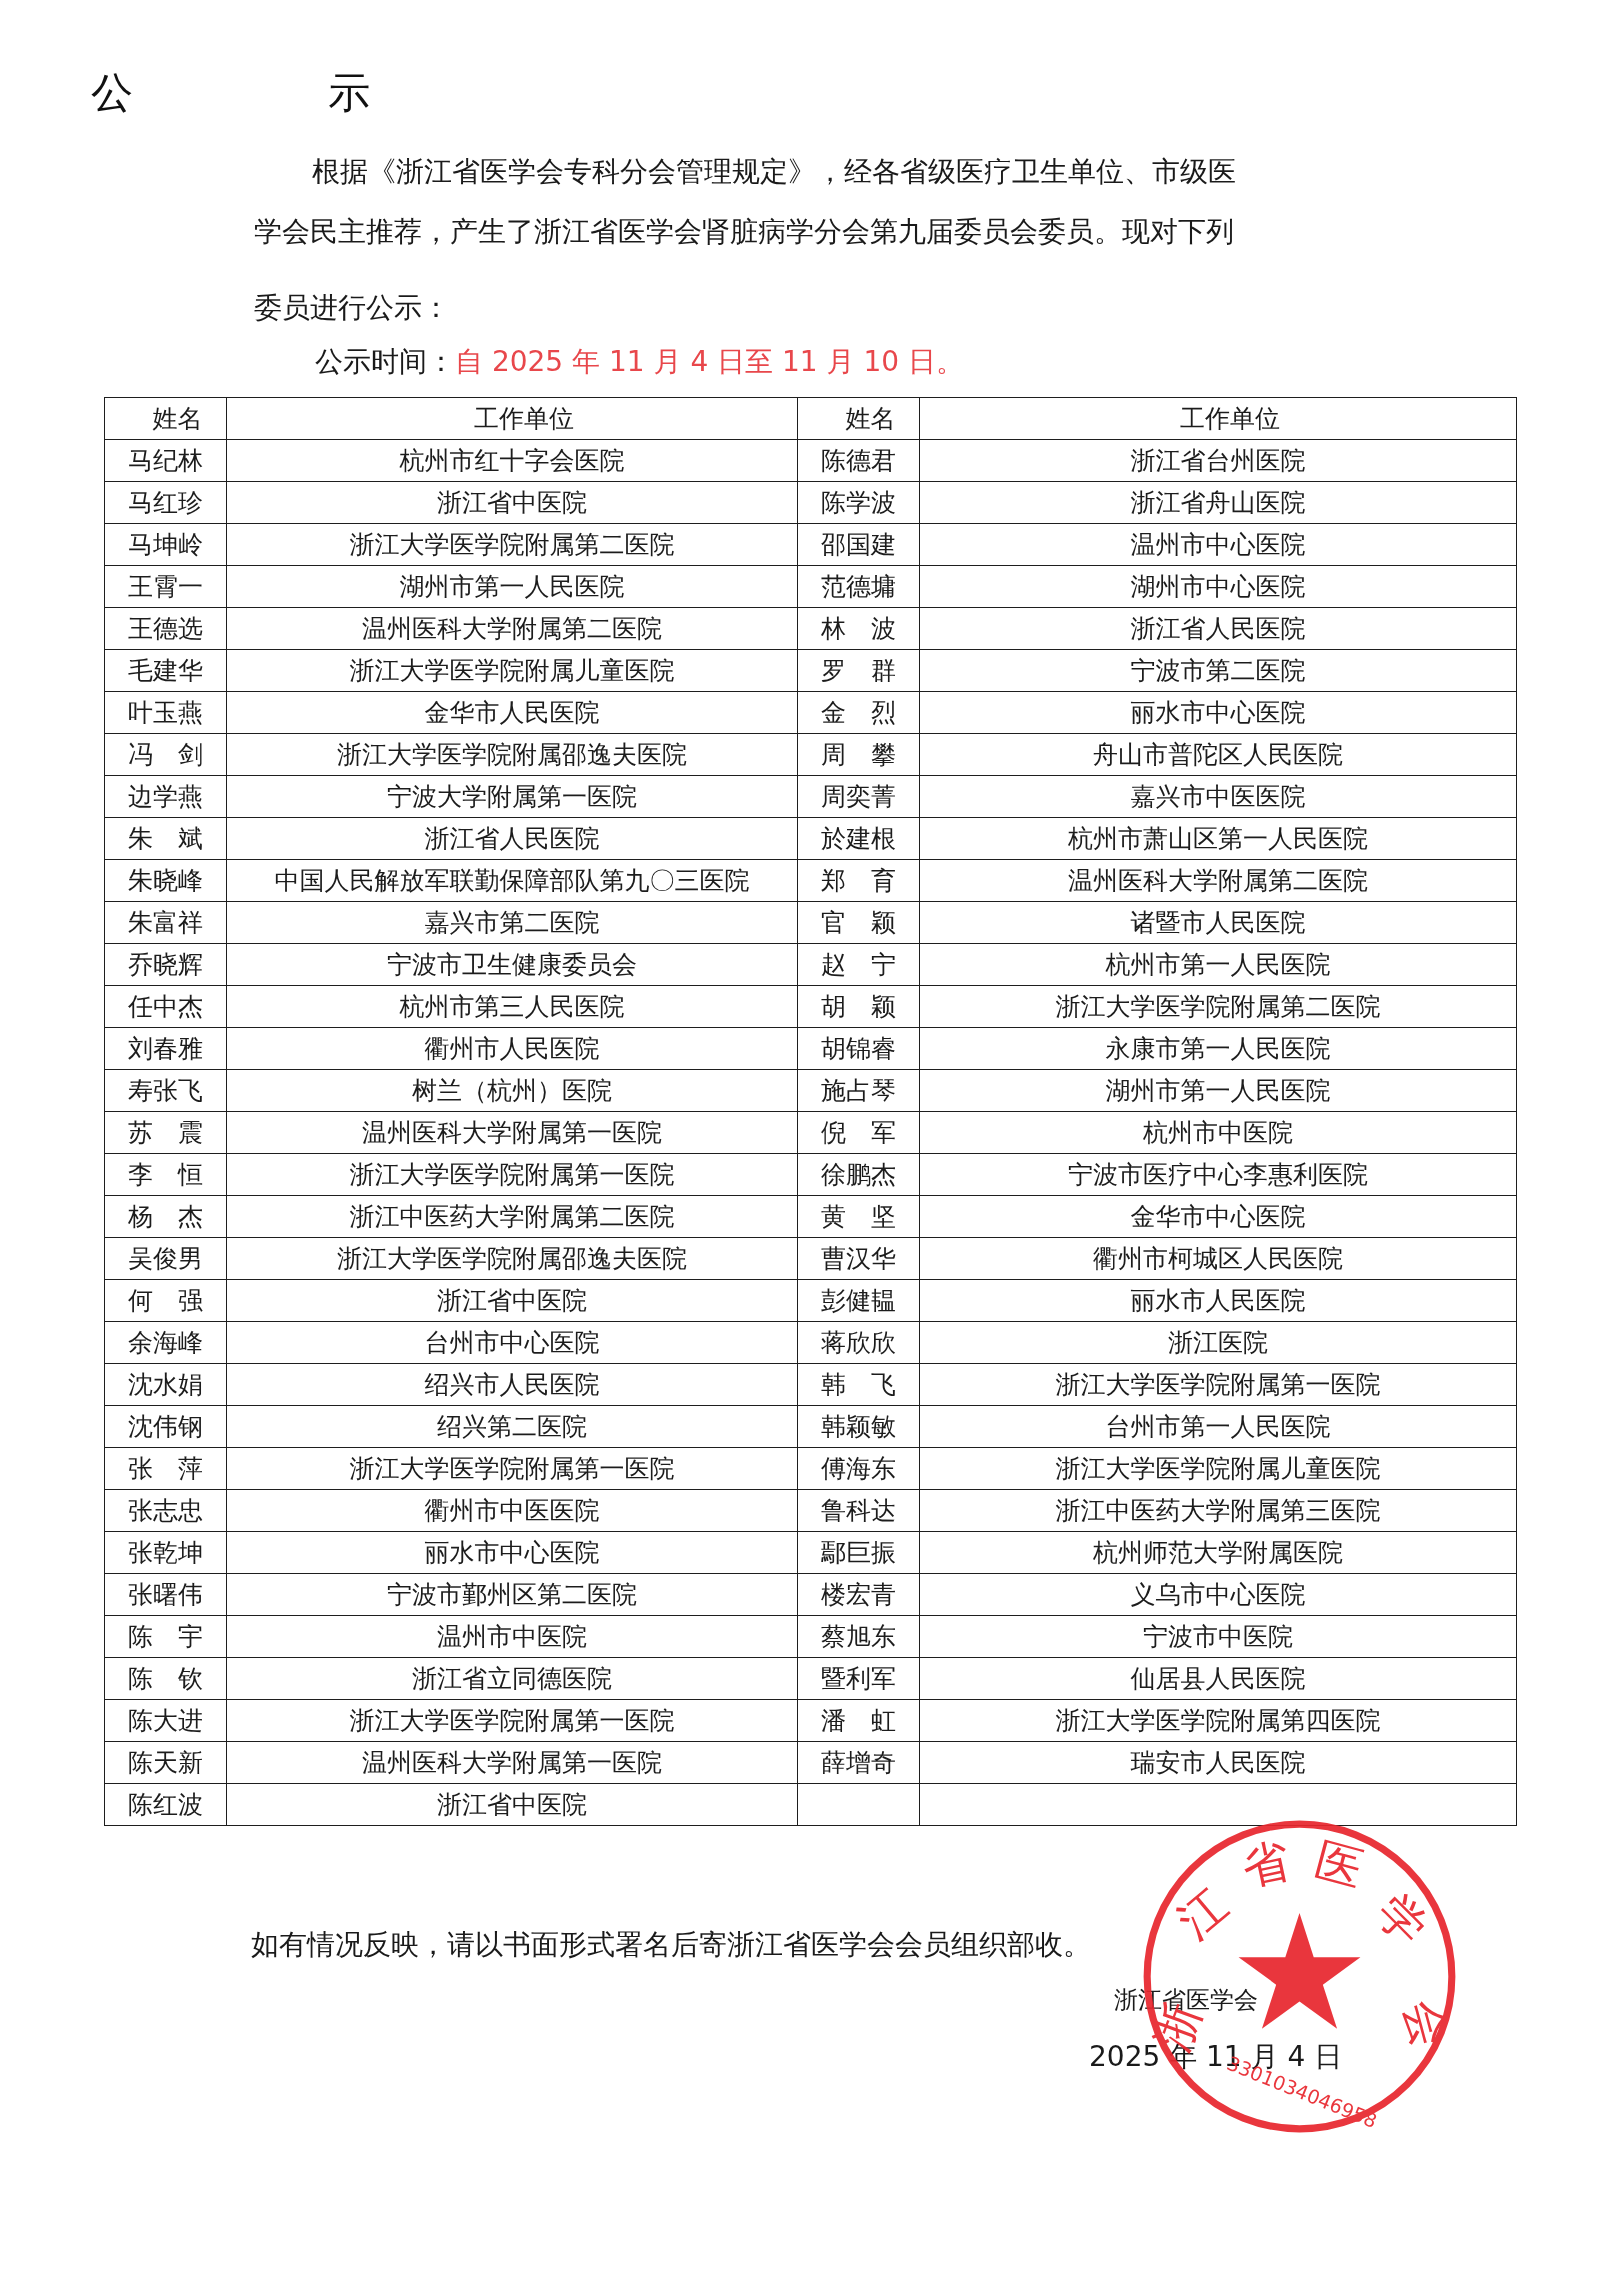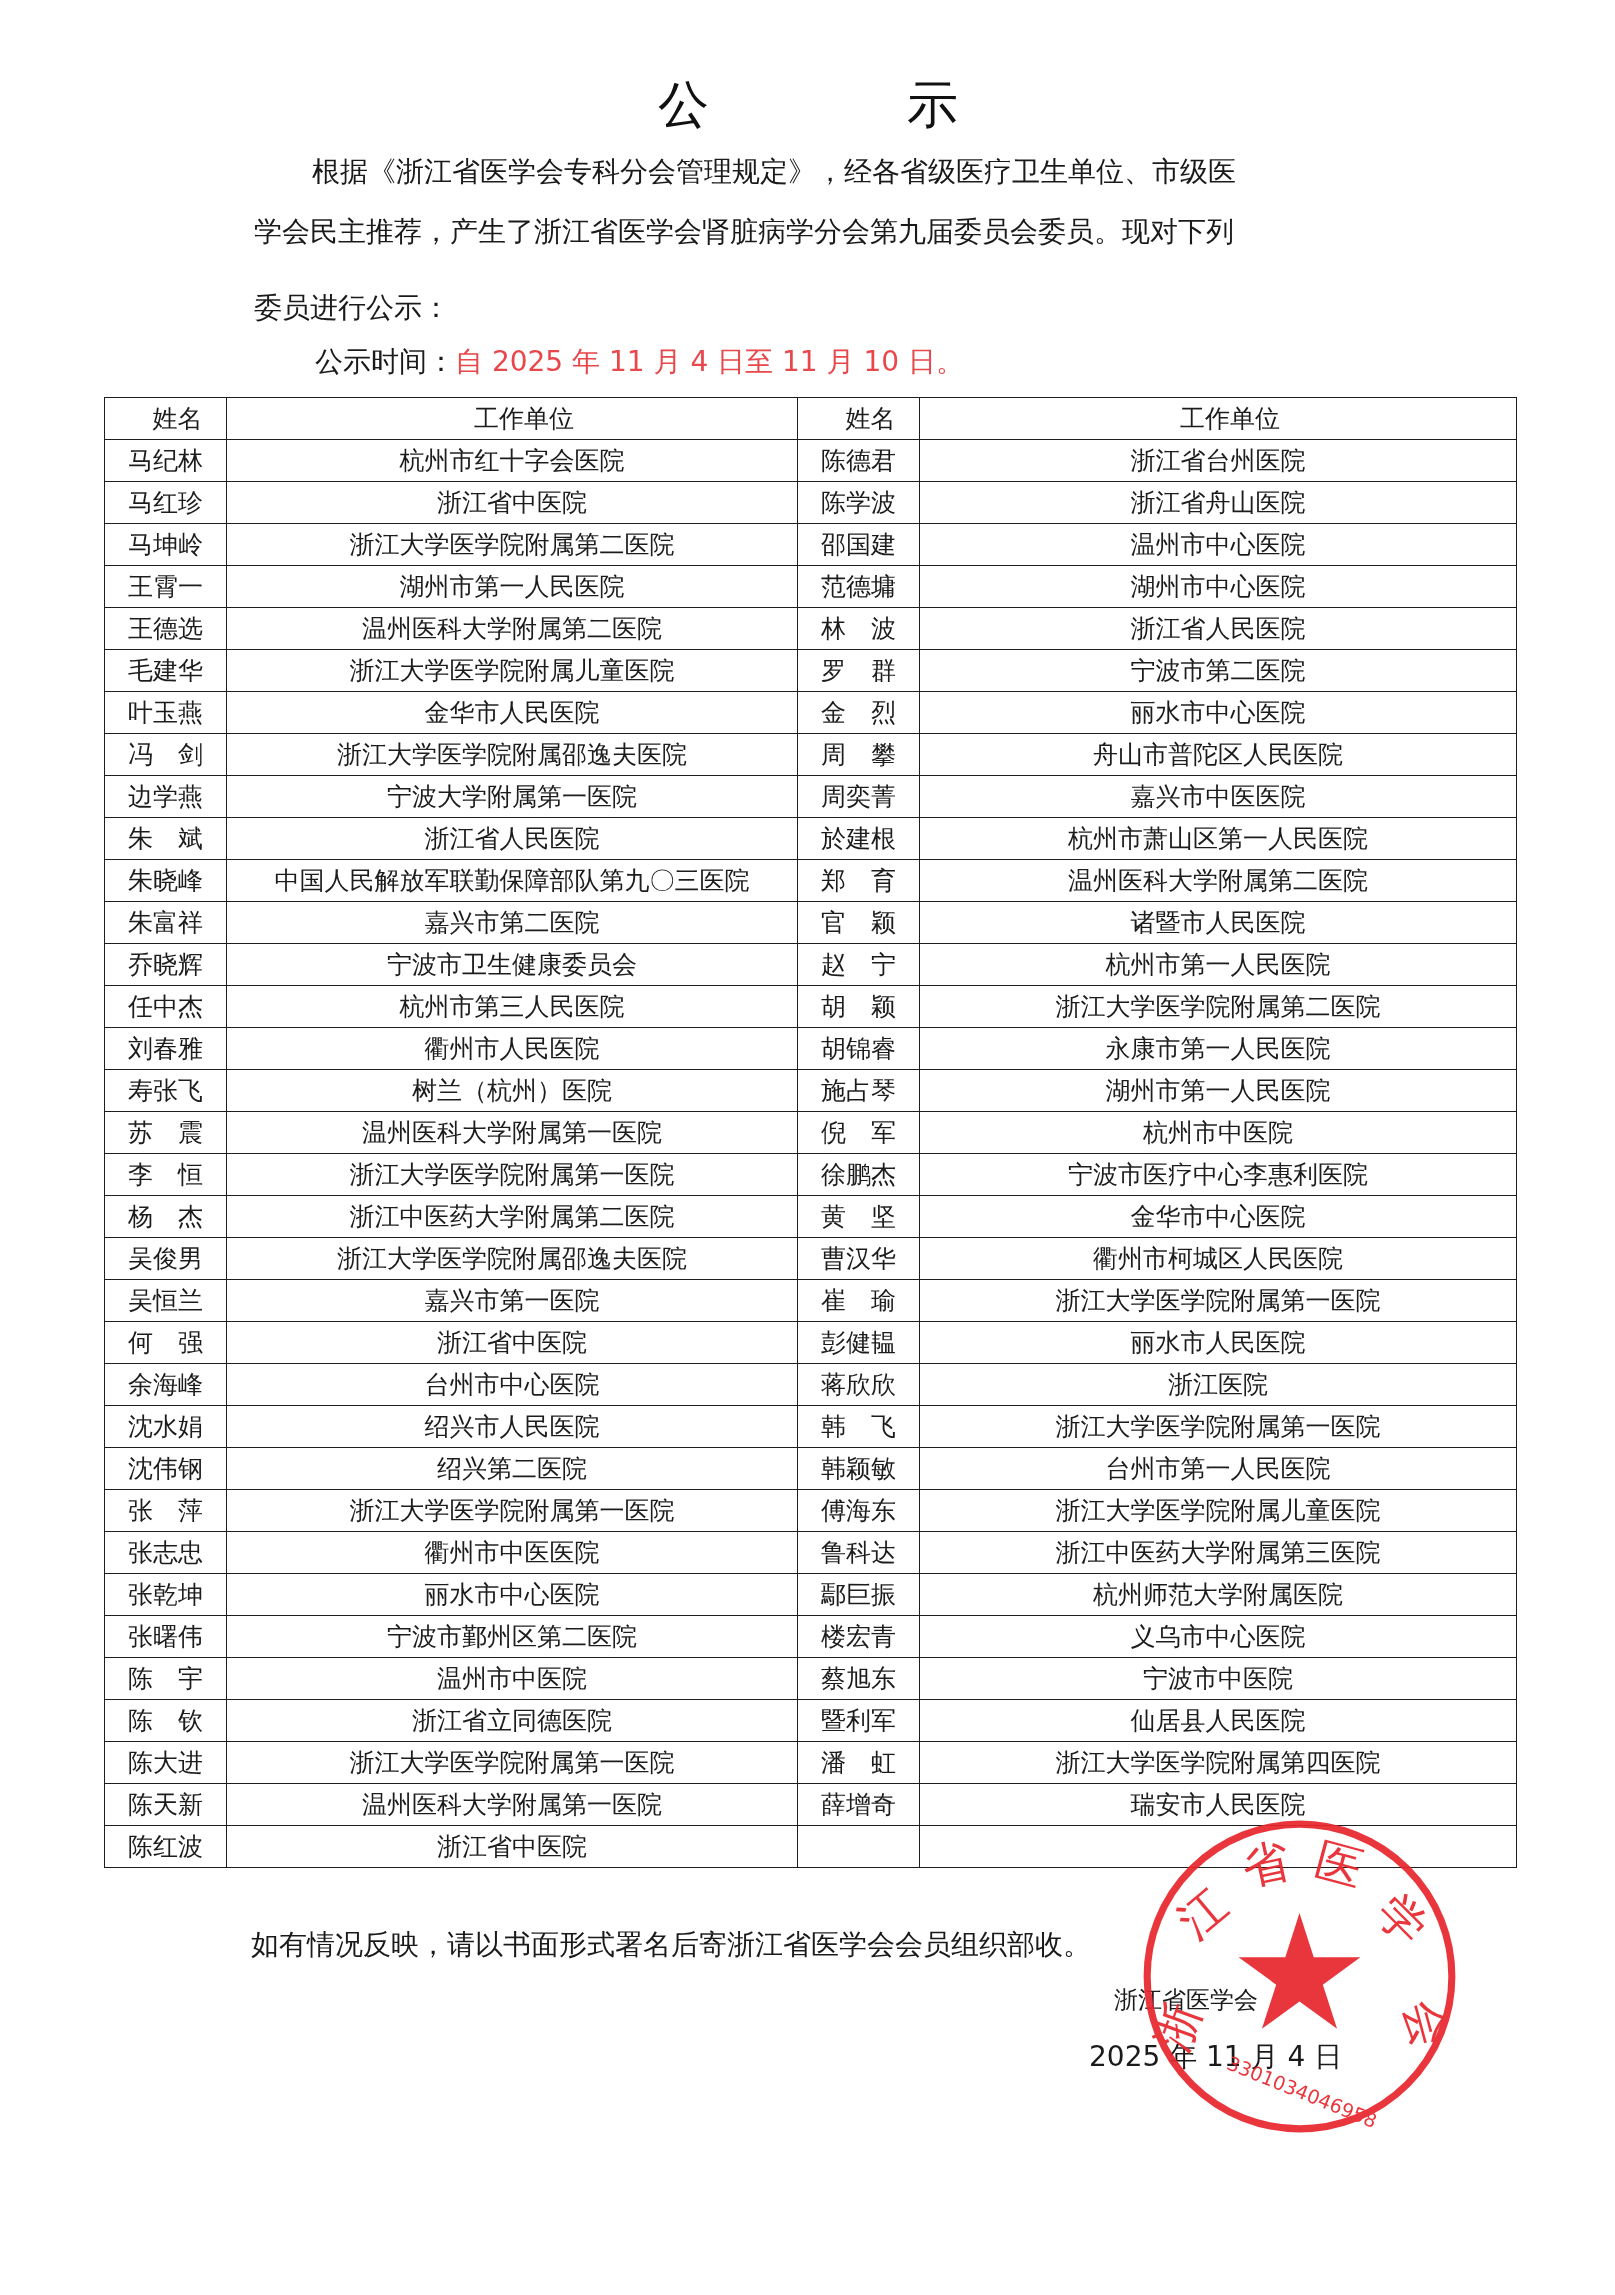--- a/index.html
+++ b/index.html
@@ -3,23 +3,23 @@
 <meta charset="utf-8">
 <style>
   html, body { margin: 0; padding: 0; background: #ffffff; }
   body {
     width: 1616px; height: 2295px; position: relative; overflow: hidden;
     font-family: "DejaVu Sans", "Liberation Sans", sans-serif;
     color: #1a1a1a;
   }
   .page-edge { position: absolute; top: 0; right: 0; width: 1px; height: 100%; background: #c8c8c8; }
   .title {
-    position: absolute; top: 60px; left: 0; width: 100%; text-align: center;
-    font-family: "DejaVu Sans", sans-serif; font-size: 51px; letter-spacing: 91px;
-    text-indent: 91px; line-height: 66px; color: #111; margin-top: 12px;
+    position: absolute; top: 60px; left: 0; width: 100%; text-align: left;
+    font-family: "DejaVu Sans", sans-serif; font-size: 42px; letter-spacing: 91px;
+    text-indent: 91px; line-height: 66px; color: #111;
   }
   .para {
     position: absolute; left: 254px; width: 1117px; font-size: 28px; line-height: 32px;
   }
   .intro-1 { top: 156px; left: 312px; }
   .intro-2 { top: 216px; }
   .intro-3 { top: 292px; }
   .period { top: 346px; left: 315px; }
   .period .red { color: #e8474b; }
 
@@ -192,26 +192,20 @@
         <td>黄　坚</td>
         <td>金华市中心医院</td>
       </tr>
       <tr>
         <td>吴俊男</td>
         <td>浙江大学医学院附属邵逸夫医院</td>
         <td>曹汉华</td>
         <td>衢州市柯城区人民医院</td>
       </tr>
       <tr>
-        <td>吴恒兰</td>
-        <td>嘉兴市第一医院</td>
-        <td>崔　瑜</td>
-        <td>浙江大学医学院附属第一医院</td>
-      </tr>
-      <tr>
         <td>何　强</td>
         <td>浙江省中医院</td>
         <td>彭健韫</td>
         <td>丽水市人民医院</td>
       </tr>
       <tr>
         <td>余海峰</td>
         <td>台州市中心医院</td>
         <td>蒋欣欣</td>
         <td>浙江医院</td>

